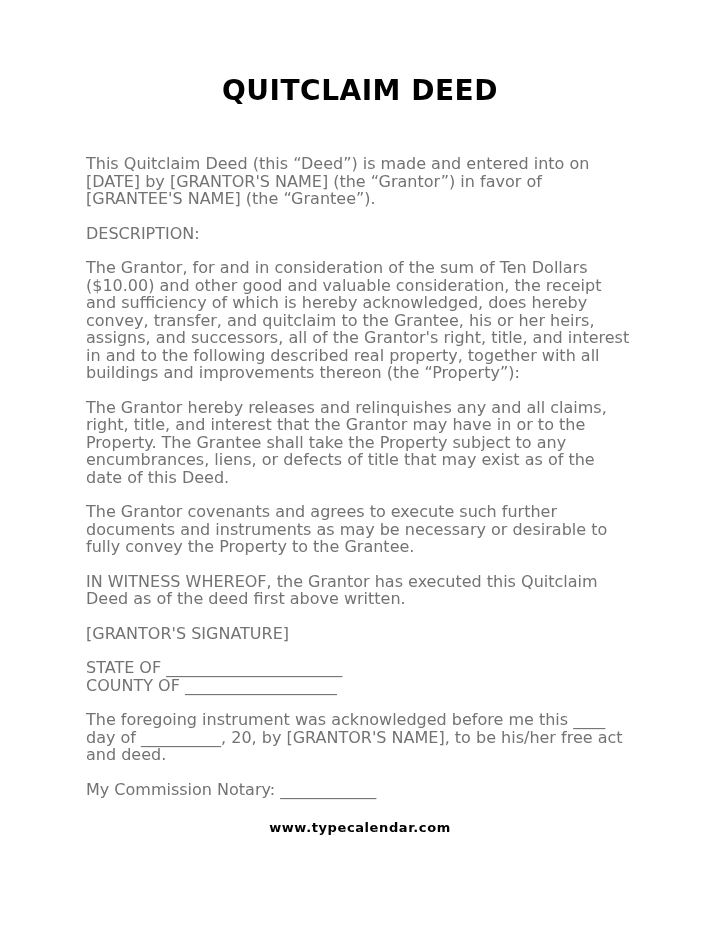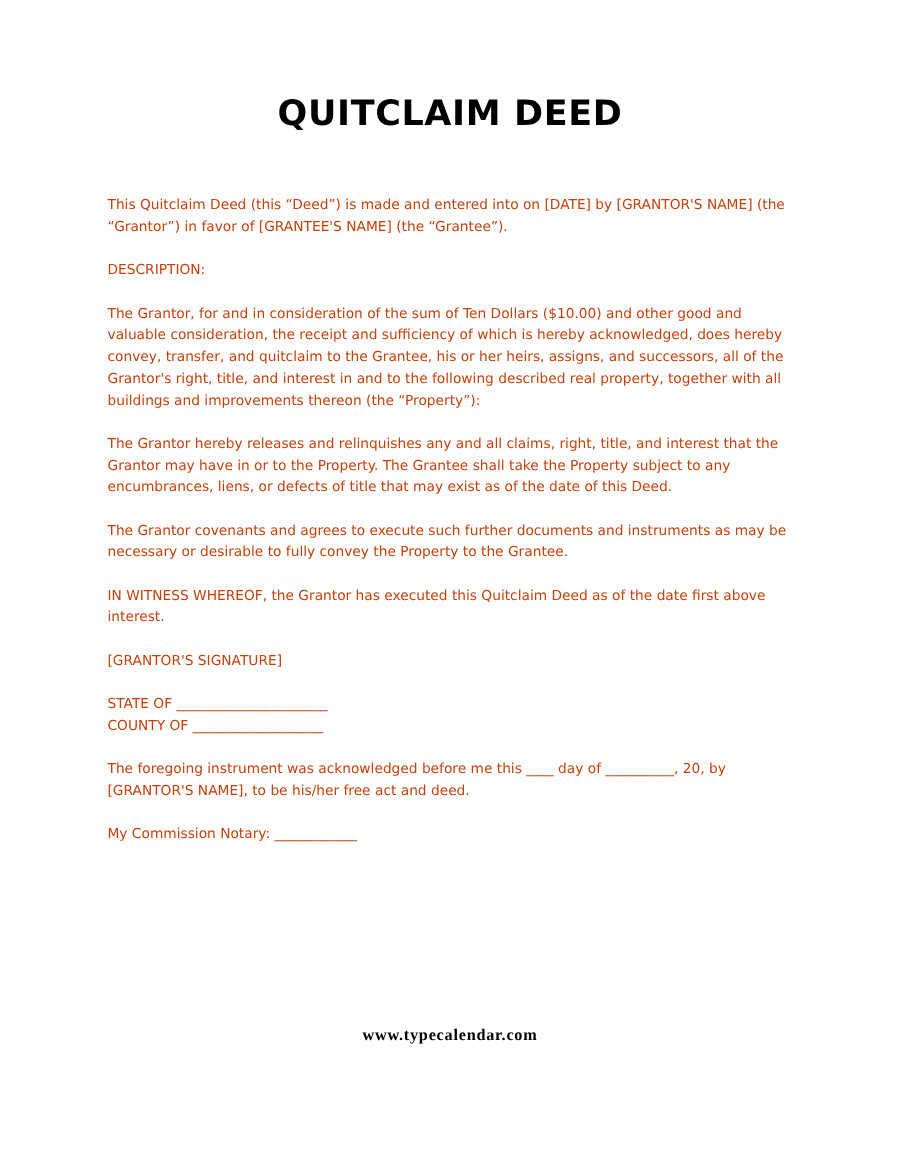--- a/index.html
+++ b/index.html
@@ -32,41 +32,40 @@
     letter-spacing: 0.5px;
     font-family: "DejaVu Sans", sans-serif;
   }
   .body-block {
     position: absolute;
     top: 155px;
     left: 86px;
     width: 544px;
   }
   .para {
-    font-size: 11px;
+    font-size: 16px;
     line-height: 17.5px;
     margin: 0 0 17px 0;
     text-align: left;
     word-spacing: 0px;
-    color: #c2410c;
+    color: #737373;
   }
   .nogap {
     margin-bottom: 0;
     margin-top: 12px;
   }
   .footer {
     position: absolute;
     top: 820px;
     left: 0;
     width: 720px;
     text-align: center;
     font-size: 13px;
     font-weight: bold;
     letter-spacing: 0.6px;
-    font-family: Liberation Serif, serif;
   }
 </style>
 </head>
 <body>
 
 <div class="page">
 
   <div class="doc-title">QUITCLAIM DEED</div>
 
   <div class="body-block">
@@ -75,21 +74,21 @@
 
     <p class="para">DESCRIPTION:</p>
 
     <p class="para">The Grantor, for and in consideration of the sum of Ten Dollars ($10.00) and other good and valuable consideration, the receipt and sufficiency of which is hereby acknowledged, does hereby convey, transfer, and quitclaim to the Grantee, his or her heirs, assigns, and successors, all of the Grantor's right, title, and interest in and to the following described real property, together with all buildings and improvements thereon (the “Property”):</p>
 
 
     <p class="para">The Grantor hereby releases and relinquishes any and all claims, right, title, and interest that the Grantor may have in or to the Property. The Grantee shall take the Property subject to any encumbrances, liens, or defects of title that may exist as of the date of this Deed.</p>
 
     <p class="para">The Grantor covenants and agrees to execute such further documents and instruments as may be necessary or desirable to fully convey the Property to the Grantee.</p>
 
-    <p class="para">IN WITNESS WHEREOF, the Grantor has executed this Quitclaim Deed as of the date first above interest.</p>
+    <p class="para">IN WITNESS WHEREOF, the Grantor has executed this Quitclaim Deed as of the deed first above written.</p>
 
     <p class="para">[GRANTOR'S SIGNATURE]</p>
 
     <p class="para nogap">STATE OF ______________________</p>
     <p class="para">COUNTY OF ___________________</p>
 
     <p class="para">The foregoing instrument was acknowledged before me this ____ day of __________, 20, by [GRANTOR'S NAME], to be his/her free act and deed.</p>
 
 
     <p class="para">My Commission Notary: ____________</p>

